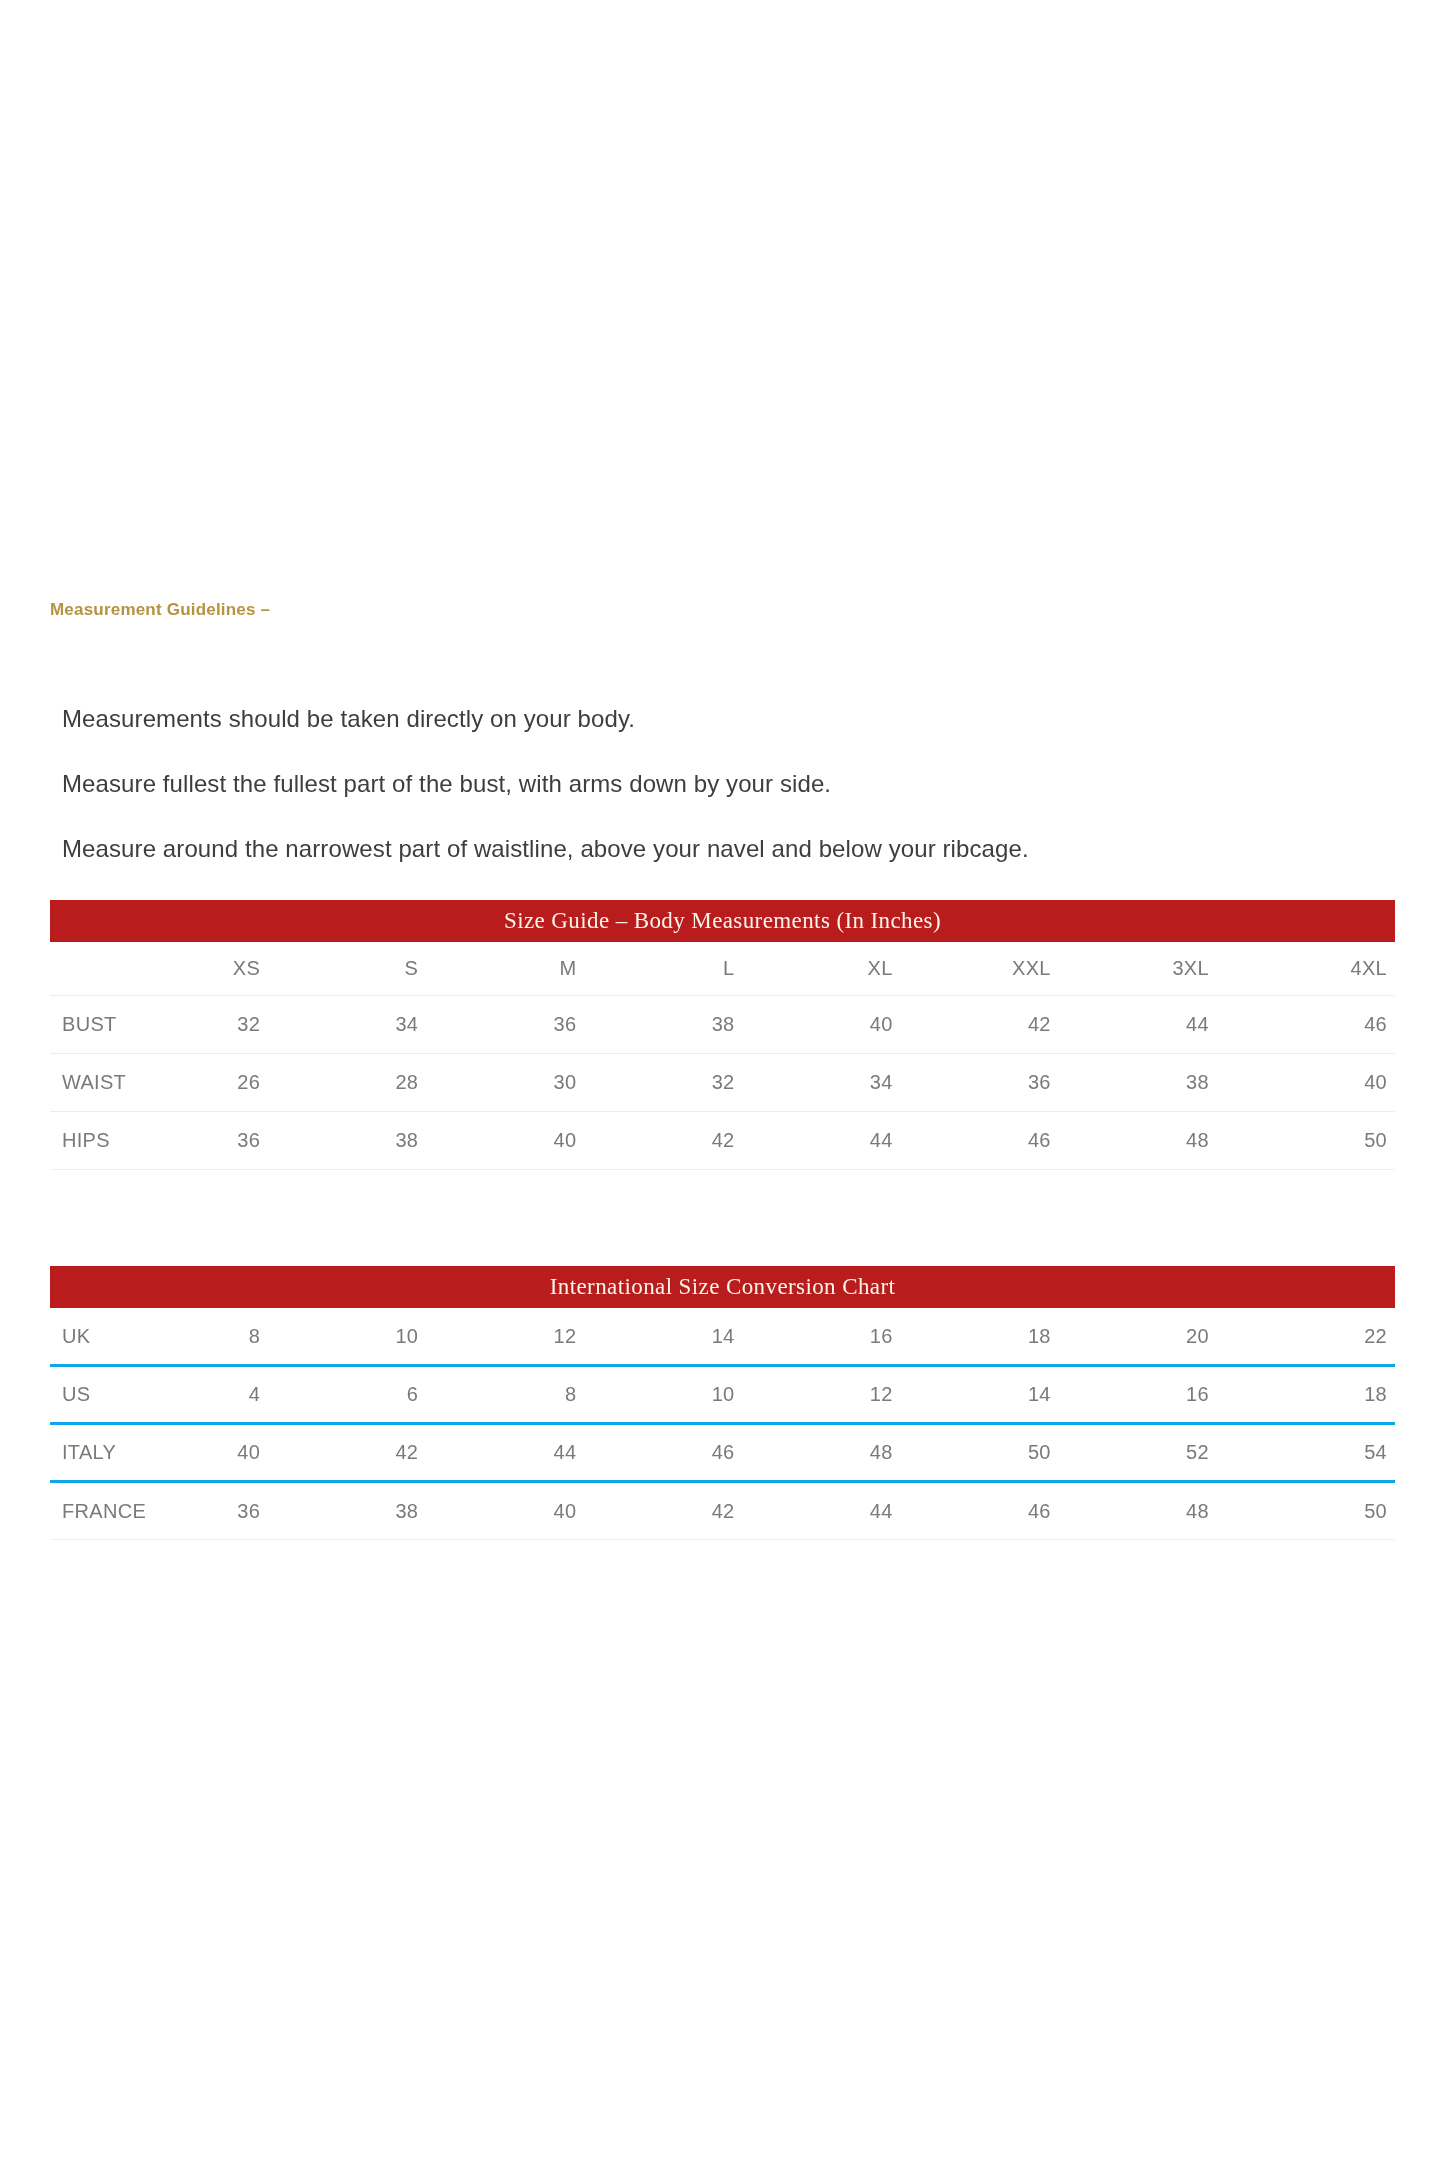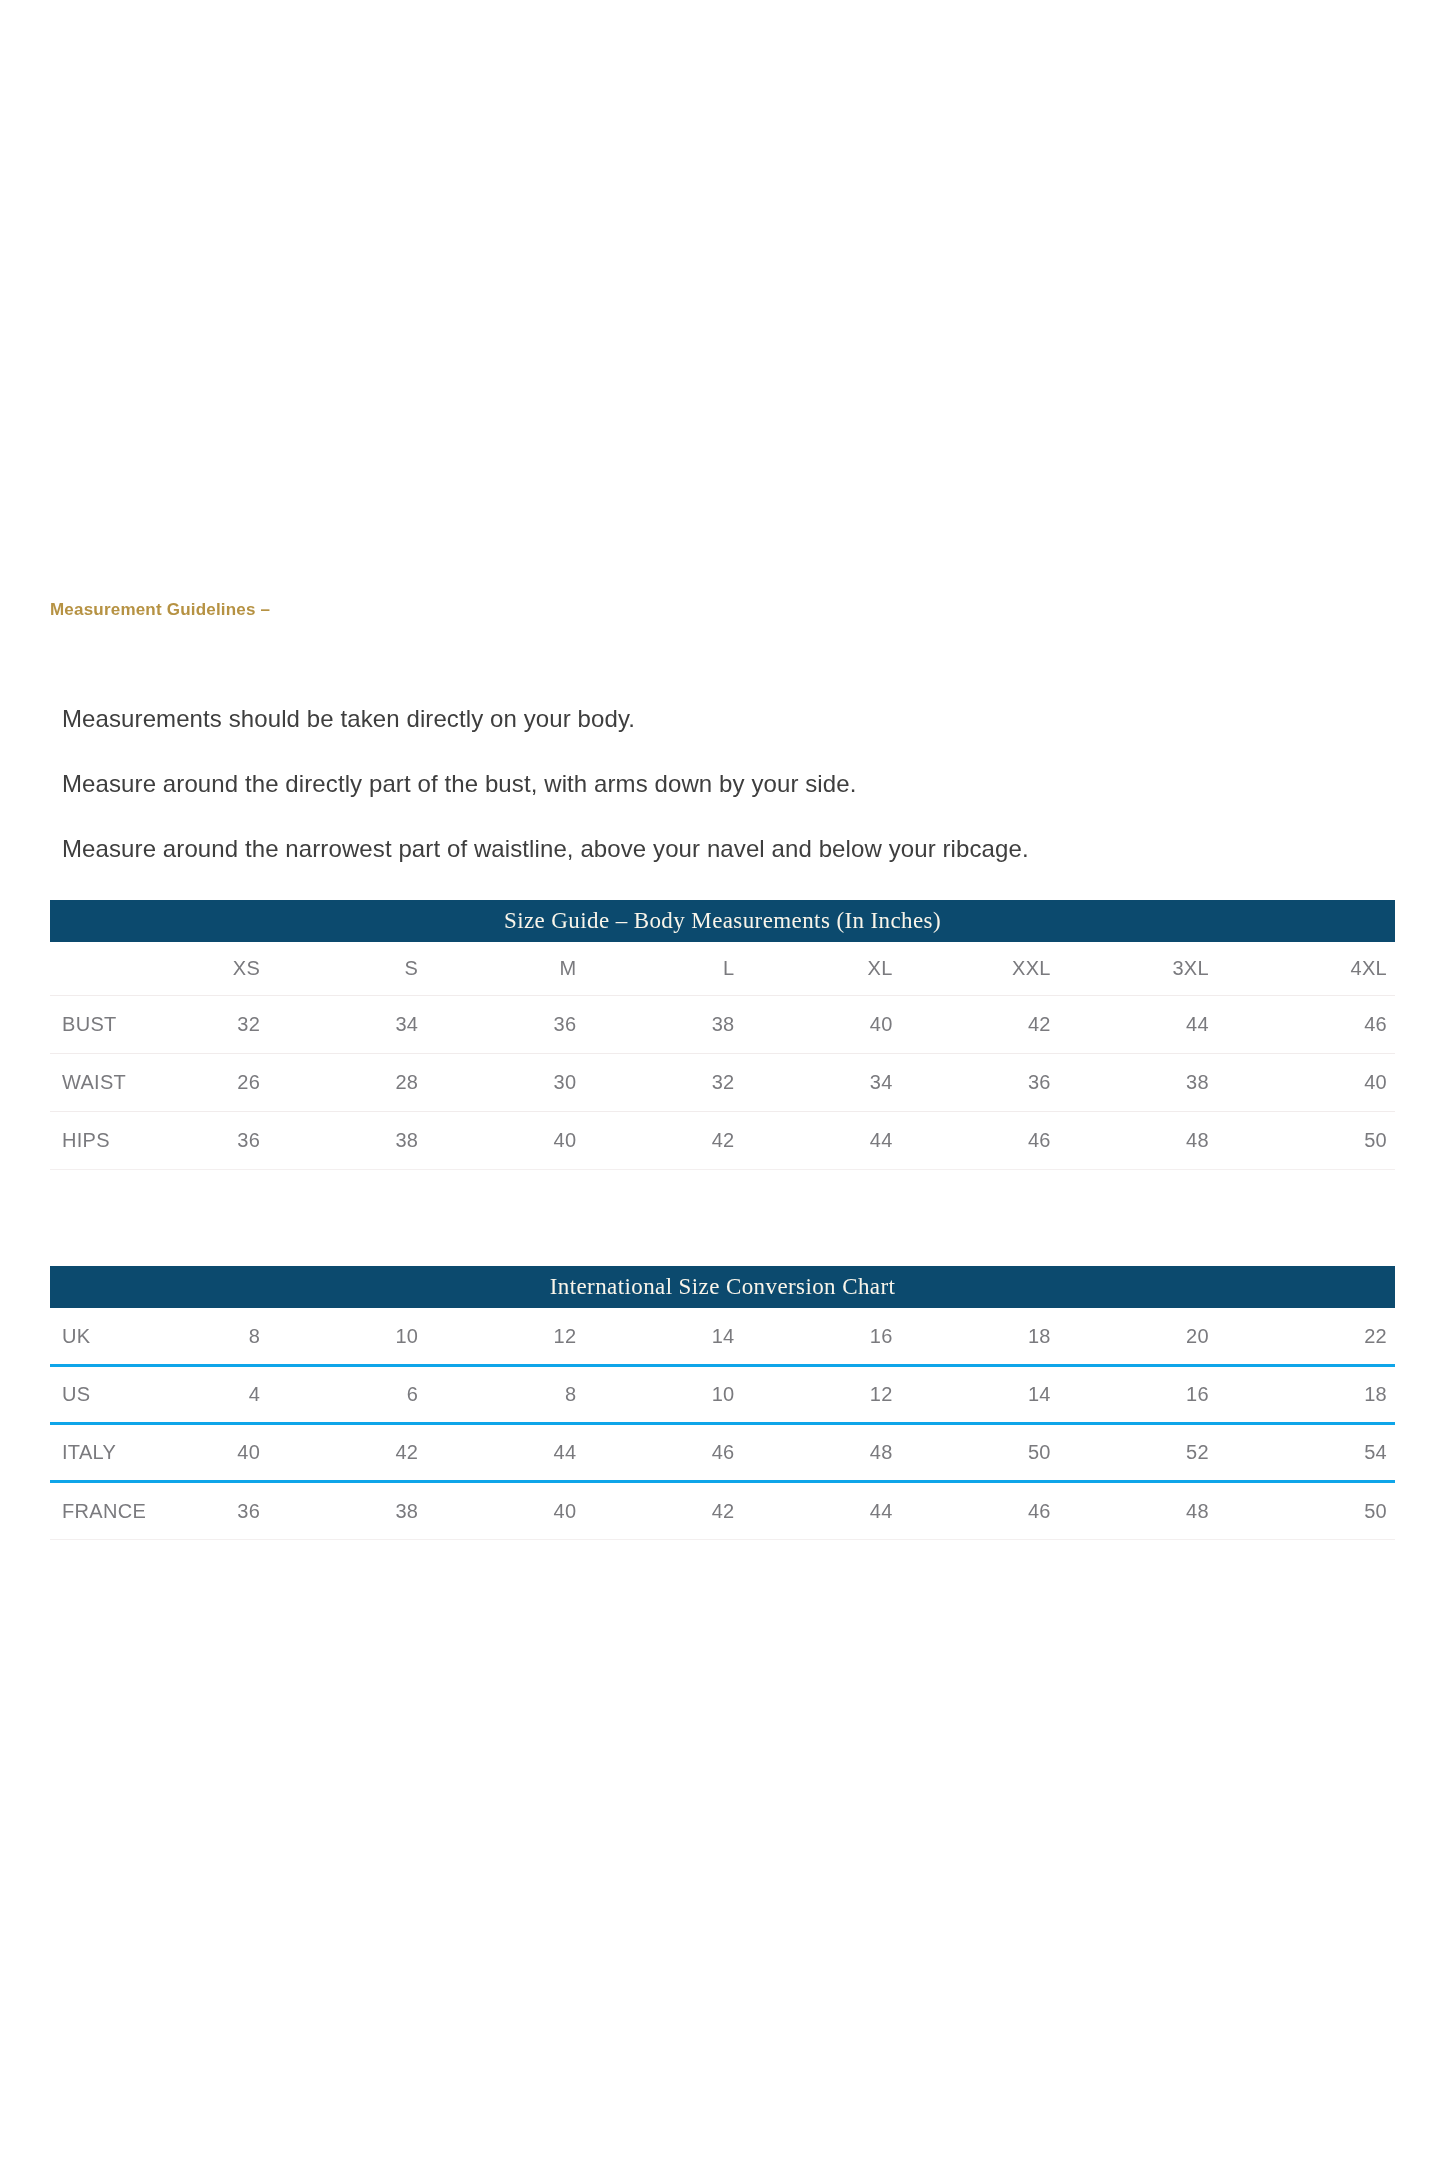--- a/index.html
+++ b/index.html
@@ -22,21 +22,21 @@
   .guidelines { margin-top: 72px; }
   .guidelines p {
     margin: 12px; font-size: 24px; line-height: 53px;
     color: #3e3e3e; letter-spacing: 0.1px;
   }
 
   .table-block { margin-top: 25px; }
   .table-block.second { margin-top: 96px; }
 
   .gold-bar {
-    height: 42px; background: #0c4a6e;
+    height: 42px; background: #b91c1c;
     display: flex; align-items: center; justify-content: center;
   }
   .bar-title {
     font-family: "Liberation Serif", "DejaVu Serif", serif;
     font-size: 23px; color: #f9f5ea; letter-spacing: 0.4px;
   }
 
   table { width: 100%; border-collapse: collapse; table-layout: fixed; }
   col.label-col { width: 80px; }
   th, td {
@@ -55,21 +55,21 @@
 </style>
 </head>
 <body>
 
 <div class="content">
 
   <h2 class="heading">Measurement Guidelines –</h2>
 
   <div class="guidelines">
     <p>Measurements should be taken directly on your body.</p>
-    <p>Measure around the directly part of the bust, with arms down by your side.</p>
+    <p>Measure fullest the fullest part of the bust, with arms down by your side.</p>
     <p>Measure around the narrowest part of waistline, above your navel and below your ribcage.</p>
   </div>
 
   <div class="table-block">
     <div class="gold-bar">
       <span class="bar-title">Size Guide – Body Measurements (In Inches)</span>
     </div>
     <table class="t1">
       <colgroup>
         <col class="label-col">

